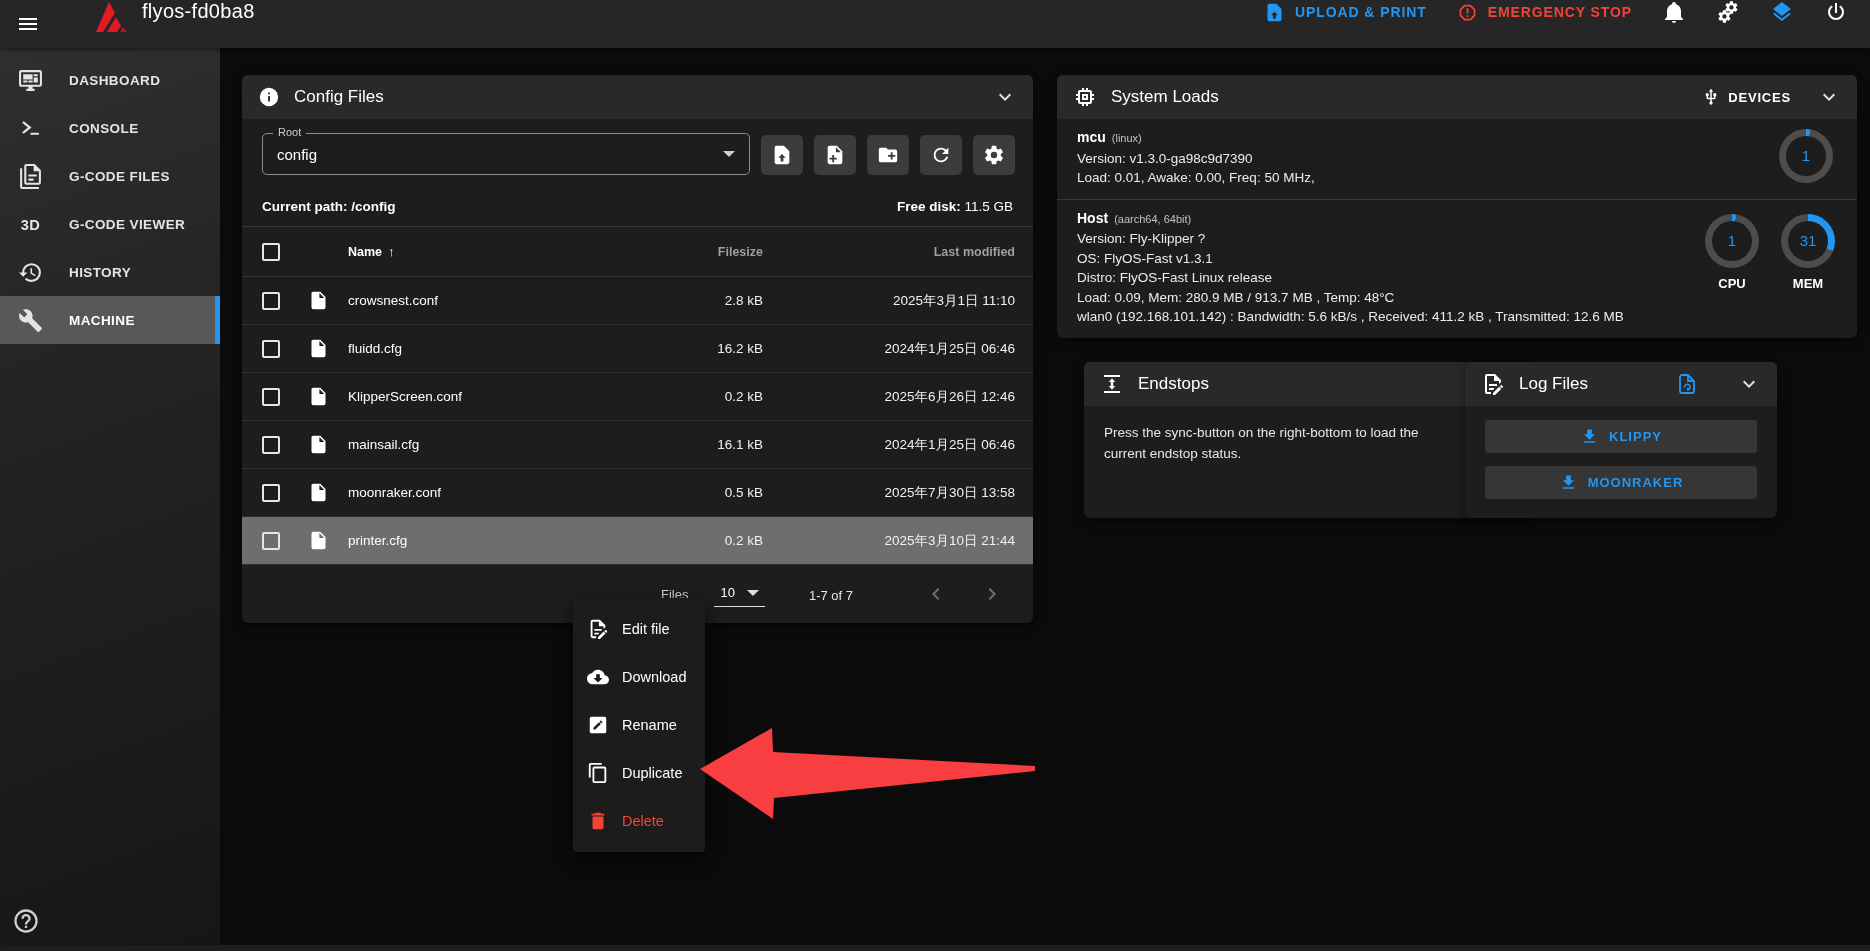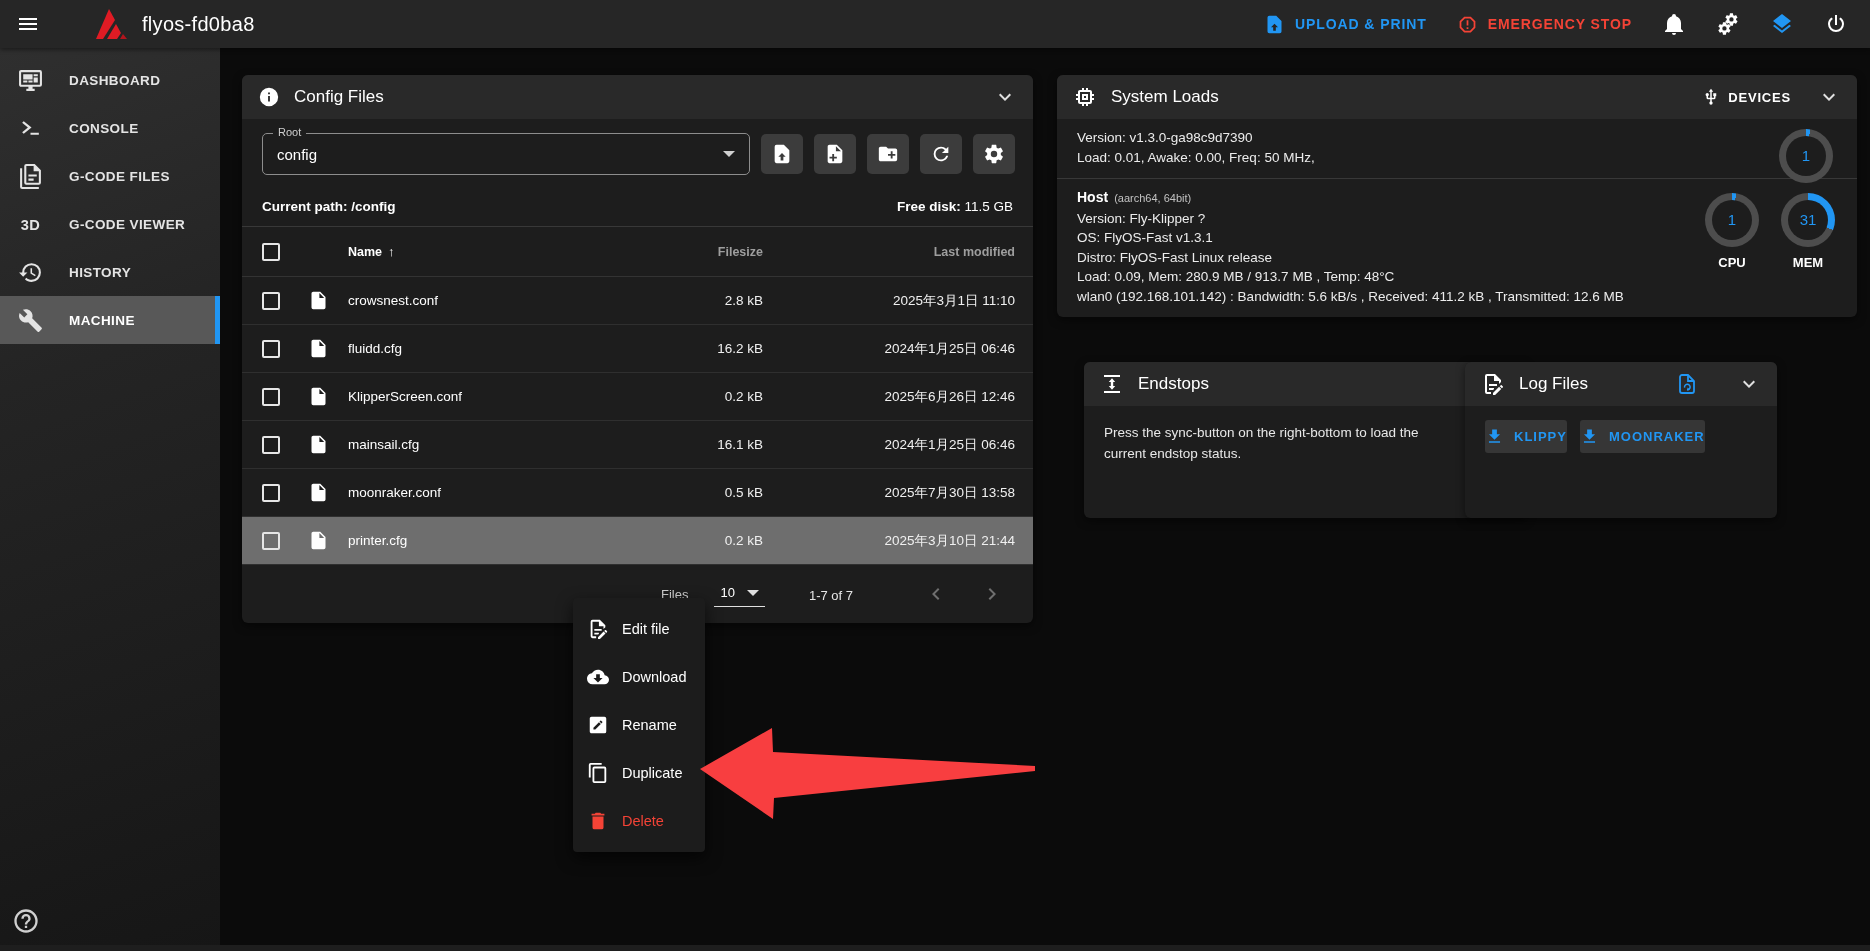--- a/index.html
+++ b/index.html
@@ -2,21 +2,21 @@
 <html><head>
 <meta charset="utf-8">
 <style>
   *{margin:0;padding:0;box-sizing:border-box}
   html,body{width:1870px;height:951px}
   body{background:#0b0b0b;font-family:"Liberation Sans",sans-serif;color:#fff;overflow:hidden;position:relative}
   svg{display:block;fill:currentColor}
   .ic{width:24px;height:24px}
 
   
-  .topbar{position:absolute;left:0;top:0;right:0;height:48px;background:#262626;display:flex;align-items:center;z-index:30;box-shadow:0 2px 4px rgba(0,0,0,.4)}
+  .topbar{position:absolute;left:0;top:0;right:0;height:48px;background:#262626;display:flex;align-items:flex-start;z-index:30;box-shadow:0 2px 4px rgba(0,0,0,.4)}
   .hamburger{width:48px;height:48px;display:flex;align-items:center;justify-content:center;color:#fff;cursor:pointer;margin-left:4px}
   .logo{width:40px;height:34px;margin-left:38px}
   .apptitle{font-size:20px;margin-left:12px;font-weight:400;letter-spacing:.3px}
   .top-right{margin-left:auto;display:flex;align-items:center;gap:30px;padding-right:22px}
   .top-btn{display:flex;align-items:center;gap:10px;font-size:14px;font-weight:700;letter-spacing:.9px;cursor:pointer}
   .top-btn.blue{color:#2196f3}
   .top-btn.red{color:#f44336}
   .top-icon{color:#fff;cursor:pointer}
   .top-icon.blue{color:#2196f3}
 
@@ -31,21 +31,21 @@
 
   
   .panel{position:absolute;background:#1d1d1d;border-radius:6px;box-shadow:0 3px 8px rgba(0,0,0,.5)}
   .panel-header{height:44px;background:#292929;border-radius:6px 6px 0 0;display:flex;align-items:center;padding:0 16px;gap:14px}
   .panel-title{font-size:17px;font-weight:400}
   .spacer{flex:1}
   .chev{color:#e0e0e0;cursor:pointer}
 
   
   #config-panel{left:242px;top:75px;width:791px}
-  .toolbar{display:flex;align-items:center;padding:14px 18px 12px 20px}
+  .toolbar{display:flex;align-items:flex-end;padding:14px 18px 12px 20px}
   .select-outlined{position:relative;flex:1;height:42px;border:1px solid #8d8d8d;border-radius:5px;display:flex;align-items:center;padding:0 14px;cursor:pointer}
   .select-label{position:absolute;top:-8px;left:10px;background:#1d1d1d;padding:0 5px;font-size:11px;color:#cfcfcf}
   .select-value{font-size:15px;color:#fff}
   .select-arrow{margin-left:auto;width:0;height:0;border-left:6px solid transparent;border-right:6px solid transparent;border-top:6px solid #d0d0d0}
   .tool-btn{width:42px;height:40px;margin-left:11px;background:#3c3c3c;border:none;border-radius:5px;color:#fff;display:flex;align-items:center;justify-content:center;cursor:pointer}
   .tool-btn .ic{width:22px;height:22px}
   .pathrow{display:flex;align-items:flex-end;justify-content:space-between;padding:12px 20px;font-size:13.5px}
   .pathrow b{font-weight:700}
   .free-disk{color:#fff}
   .divider{height:1px;background:#383838}
@@ -92,21 +92,21 @@
   #mcu-gauge{right:24px;top:10px}
   #cpu-wrap{right:98px;top:14px}
   #mem-wrap{right:22px;top:14px}
 
   
   #end-panel{left:1084px;top:362px;width:443px;height:156px}
   .end-body{position:relative;padding:16px 20px;font-size:13.5px;line-height:21px;color:#e8e8e8;height:112px}
   .end-msg{max-width:330px}
   .sync-btn{position:absolute;right:16px;bottom:10px;color:#e0e0e0;cursor:pointer}
   #log-panel{left:1465px;top:362px;width:312px;height:156px}
-  .log-body{padding:14px 20px;display:flex;gap:13px}
+  .log-body{padding:14px 20px;display:flex;flex-direction:column;gap:13px}
   .log-btn{height:33px;background:#363636;border:none;border-radius:3px;color:#2196f3;font-family:"Liberation Sans",sans-serif;font-size:13px;font-weight:700;letter-spacing:1px;display:flex;align-items:center;justify-content:center;gap:10px;cursor:pointer}
   .log-btn .ic{width:19px;height:19px}
 </style>
 </head>
 <body>
 
 <svg width="0" height="0" style="position:absolute">
   <defs>
     <symbol id="i-menu" viewBox="0 0 24 24">
         <path d="M3,6H21V8H3V6M3,11H21V13H3V11M3,16H21V18H3V16Z"></path>
@@ -516,20 +516,21 @@
           <use href="#i-usb"></use>
         </svg>
       <span>DEVICES</span>
     </span>
     <svg class="ic chev">
         <use href="#i-chevdown"></use>
       </svg>
   </div>
 
   <div class="sys-block">
+    <div><span class="sys-name">mcu</span><span class="sys-tag">(linux)</span></div>
     <div>Version: v1.3.0-ga98c9d7390</div>
     <div>Load: 0.01, Awake: 0.00, Freq: 50 MHz,</div>
     <div class="gauge" id="mcu-gauge" style="background: conic-gradient(rgb(33, 150, 243) 0deg, rgb(33, 150, 243) 9deg, rgb(77, 77, 77) 9deg, rgb(77, 77, 77) 360deg);">
       <div class="hole">
           <span>1</span>
         </div>
     </div>
   </div>
   <div class="divider"></div>
   <div class="sys-block" style="padding-right:190px">

